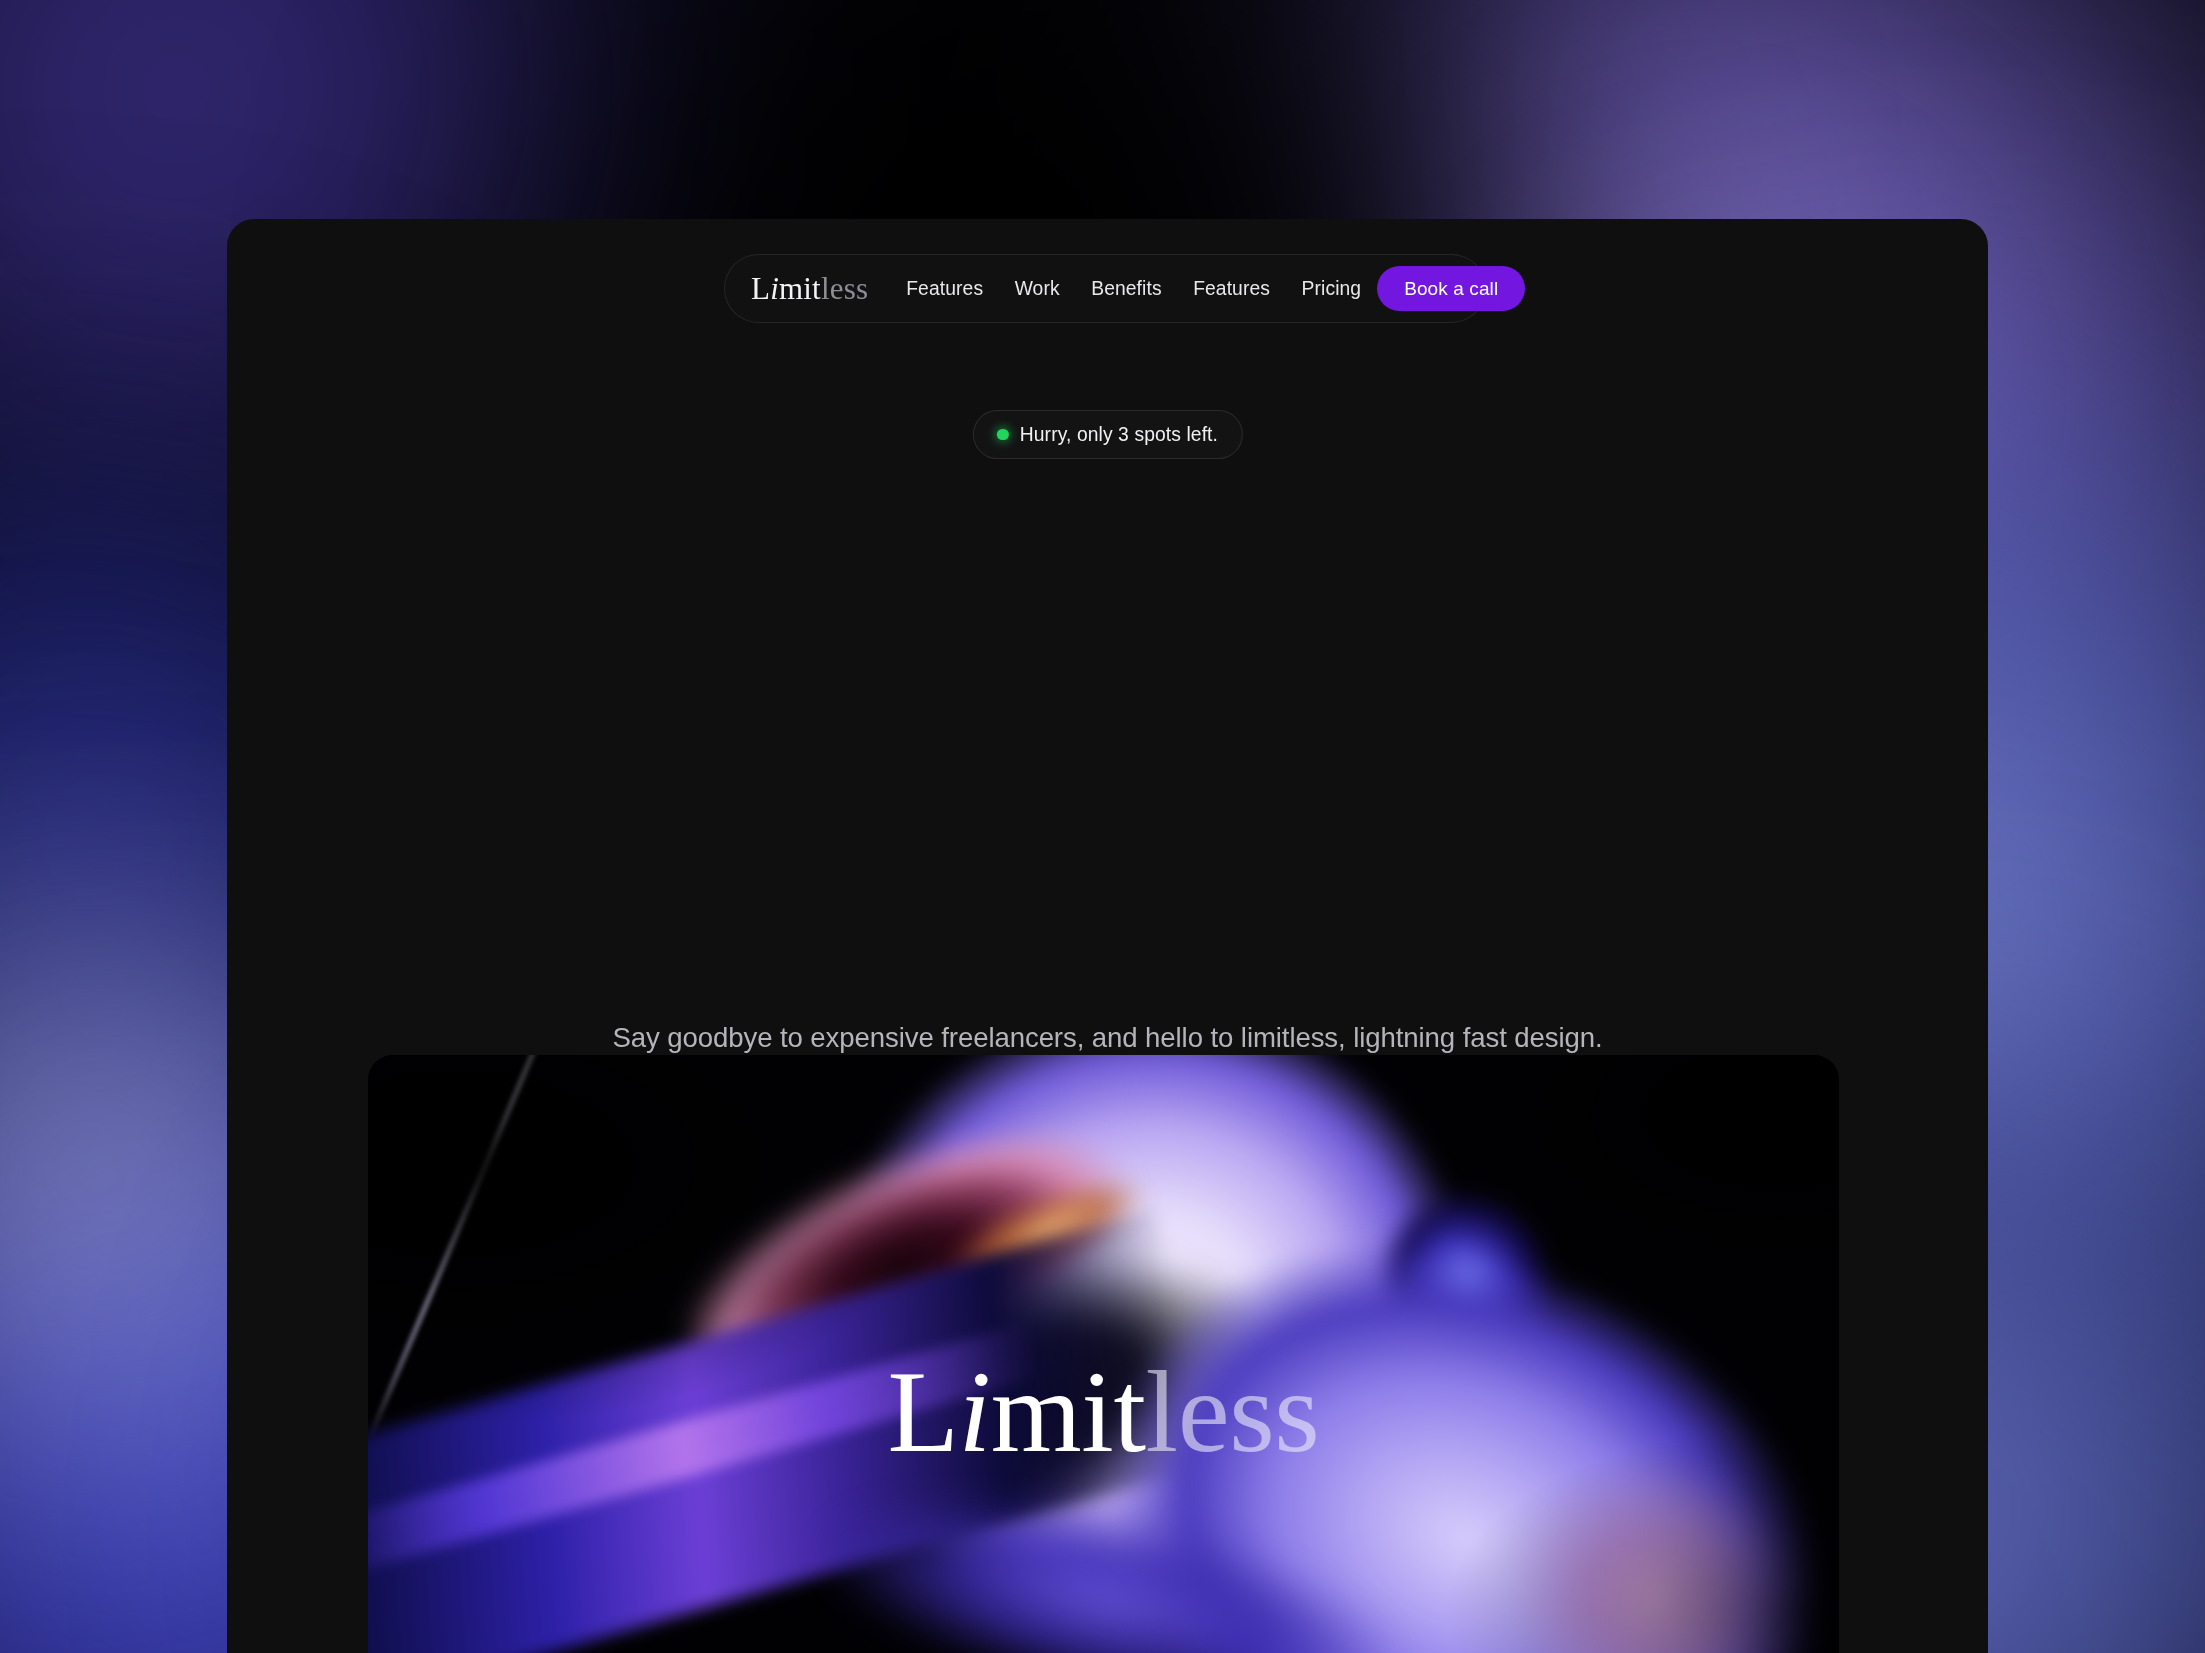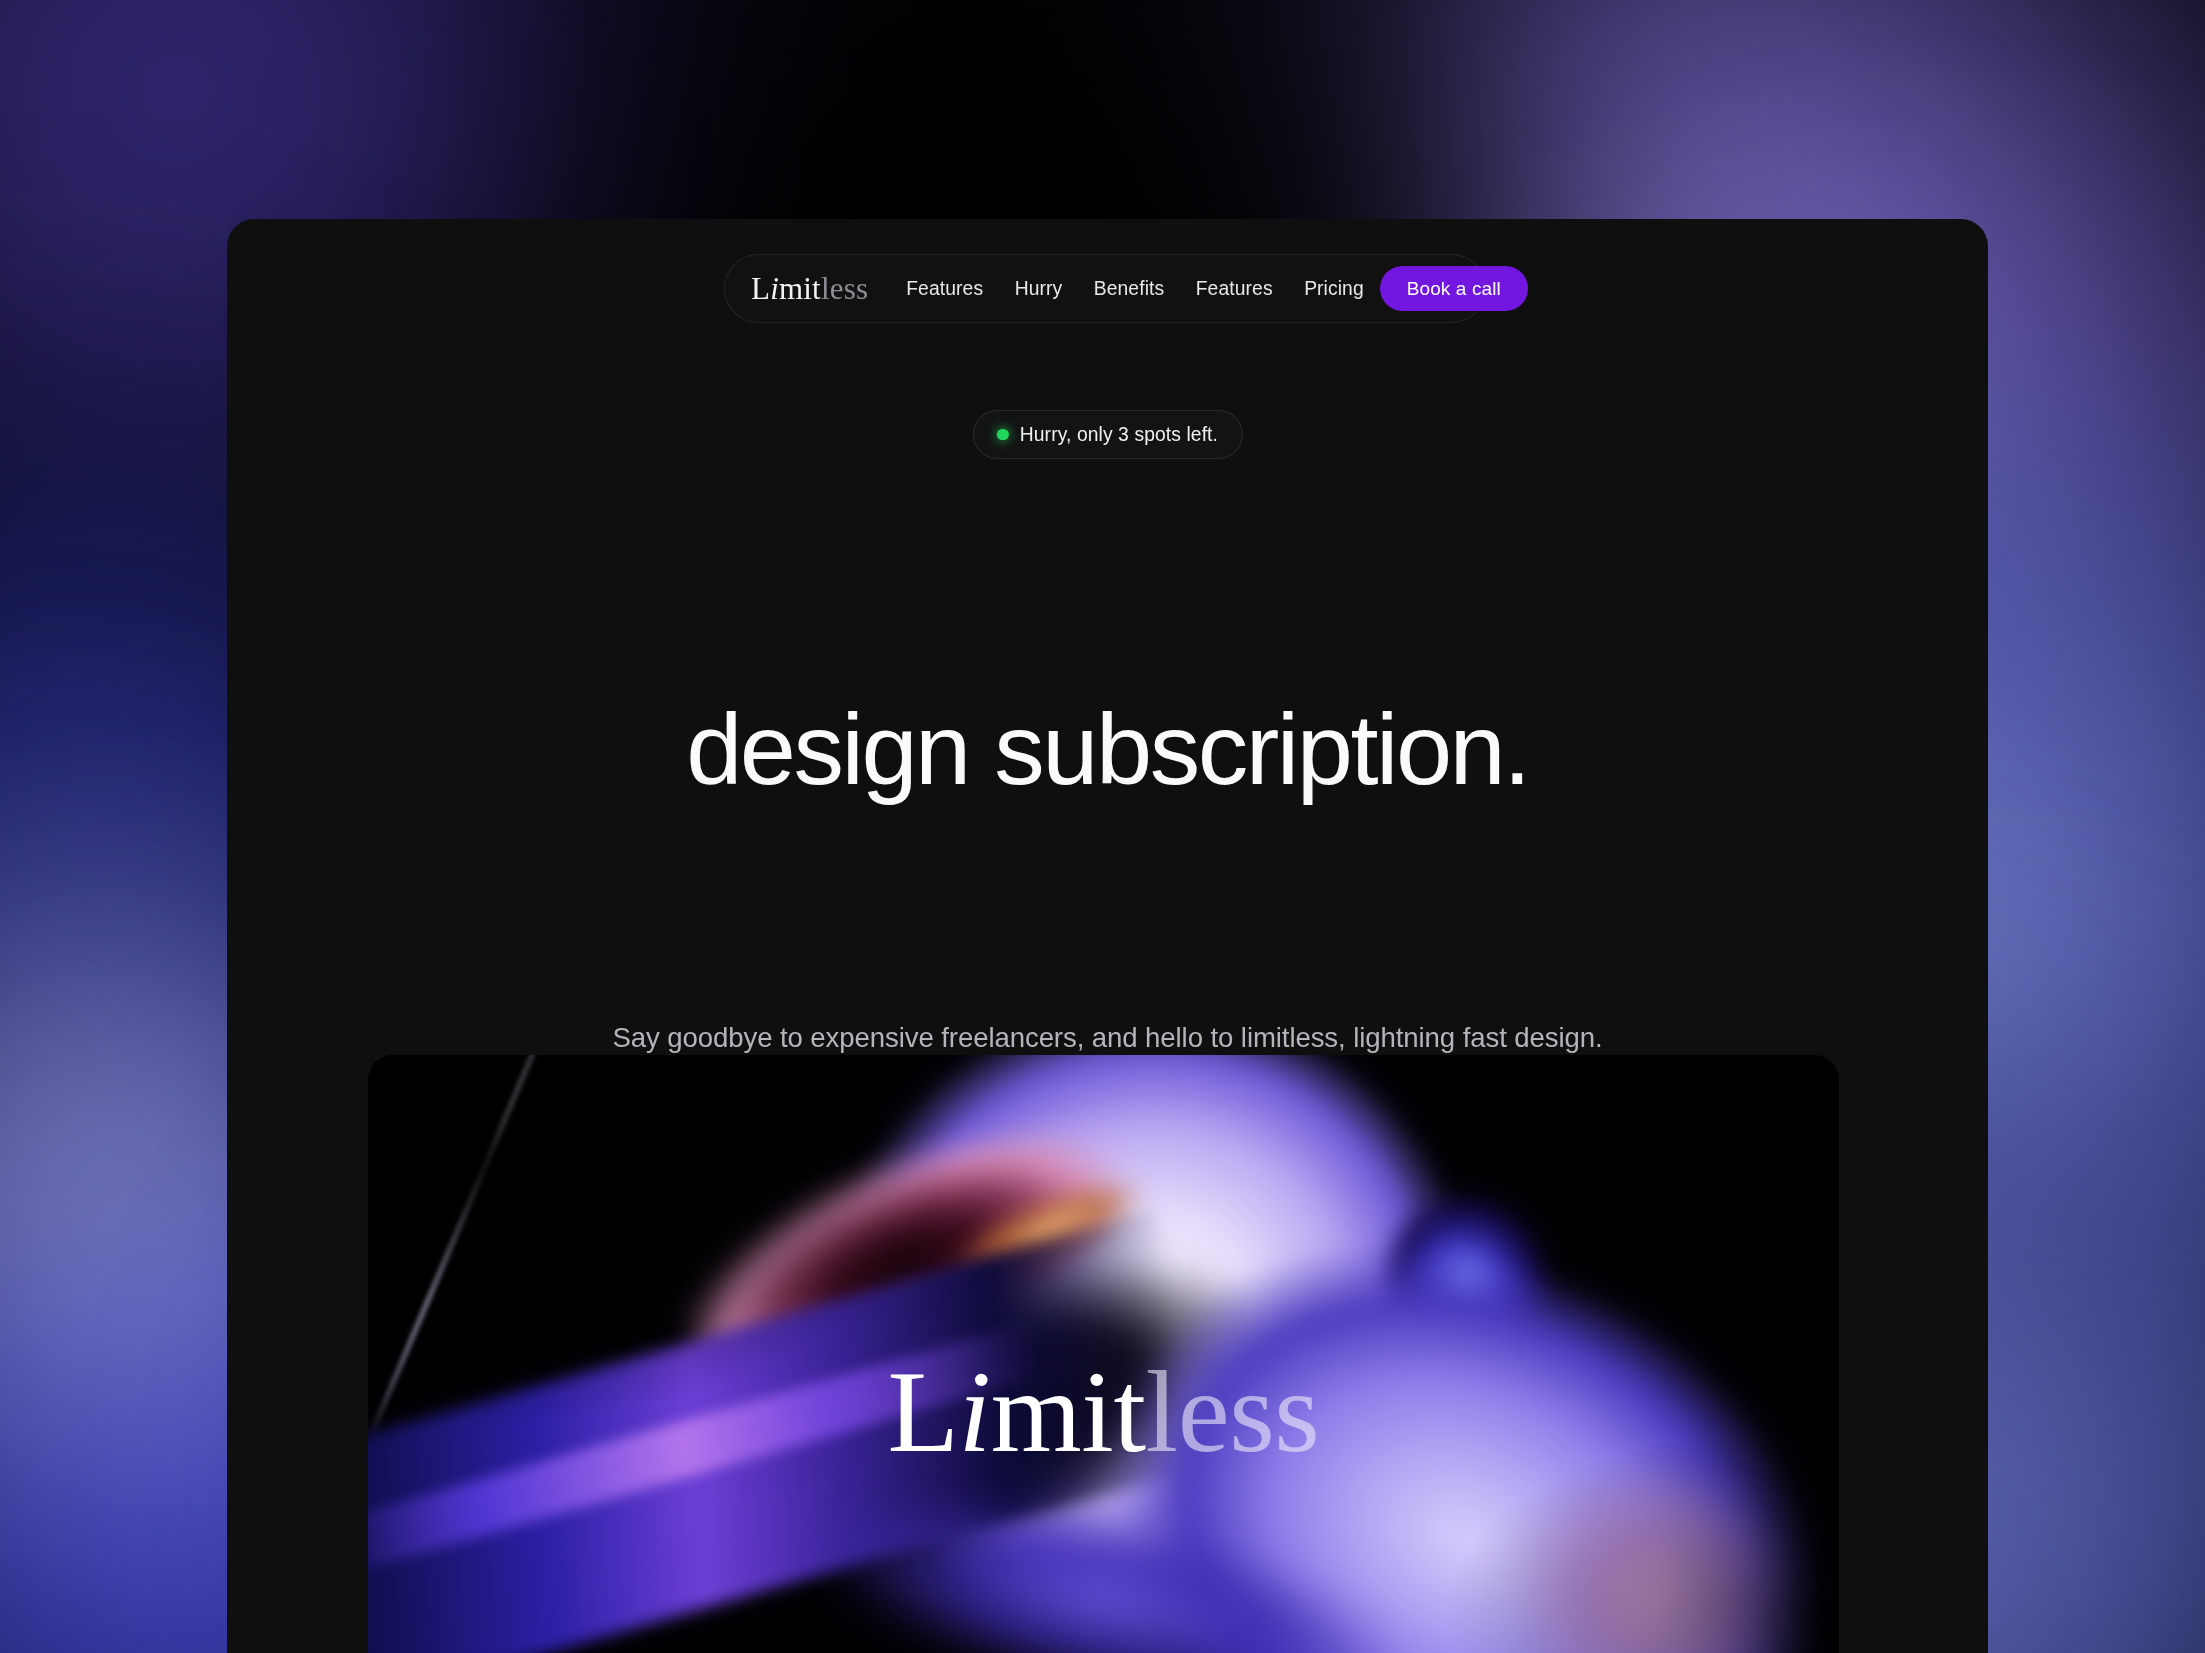--- a/index.html
+++ b/index.html
@@ -335,37 +335,36 @@
 </div>
 
 <div id="card">
 
   <nav id="nav">
     <div id="brand">
       <span class="lim"><span>L</span><span class="i">i</span><span>mit</span></span><span class="less">less</span>
     </div>
 
     <a class="nav-link" href="#">Features</a>
-    <a class="nav-link" href="#">Hurry</a>
+    <a class="nav-link" href="#">Work</a>
     <a class="nav-link" href="#">Benefits</a>
     <a class="nav-link" href="#">Features</a>
     <a class="nav-link" href="#">Pricing</a>
 
     <button id="nav-cta">Book a call</button>
   </nav>
 
   <div id="hero">
 
     <div id="spots-badge">
       <span id="spots-dot"></span>
       <span id="spots-text">Hurry, only 3 spots left.</span>
     </div>
 
     <h1 id="headline">
-      <span class="hl-line hl-sans" id="hl-line2">design subscription.</span>
     </h1>
 
     <p id="subhead">Say goodbye to expensive freelancers, and hello to limitless, lightning fast design.</p>
 
     <div id="cta-row">
       <button class="cta cta-primary">Book a call</button>
       <button class="cta cta-secondary">See plans</button>
     </div>
   </div>
 

